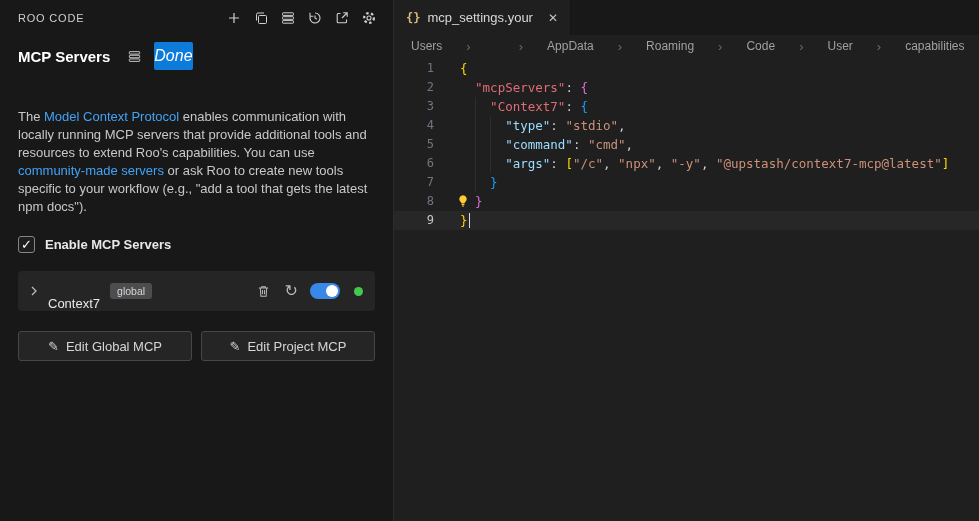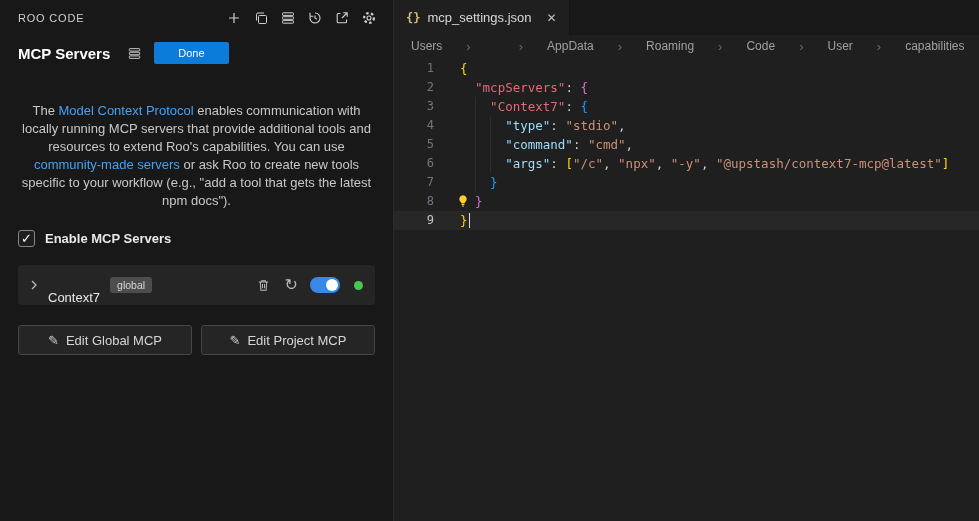--- a/index.html
+++ b/index.html
@@ -11,23 +11,23 @@
   .sidebar { width:394px; flex:none; background:#181818; color:#cccccc; border-right:1px solid #2b2b2b; overflow:hidden; }
   .brand-row { display:flex; justify-content:space-between; align-items:center; padding:10px 16px 0 18px; }
   .brand { font-size:11px; letter-spacing:.8px; color:#cfcfcf; }
   .icon-row { display:flex; gap:11px; align-items:center; }
   .ico { width:16px; height:16px; display:inline-flex; align-items:center; justify-content:center; cursor:pointer; color:#cfcfcf; }
   .ico svg { display:block; }
 
   .header-row { display:flex; justify-content:flex-start; align-items:center; padding:16px 16px 0 18px;gap:16px; }
   .page-title { font-size:15px; font-weight:700; color:#ffffff; }
   .header-right { display:flex; align-items:center; gap:12px; }
-  .done-btn { background:#0c7bda; color:#fff; font-size:11px; border:none; border-radius:2px; padding:5px 24px; cursor:pointer; font-family:inherit; }
-
-  .intro { margin:38px 18px 0 18px; font-size:13px; line-height:18px; color:#c8c8c8;text-align:center; }
+  .done-btn { background:#0c7bda; color:#fff; font-size:16px; border:none; border-radius:2px; padding:5px 0; cursor:pointer; font-family:inherit;font-style:italic; }
+
+  .intro { margin:38px 18px 0 18px; font-size:13px; line-height:18px; color:#c8c8c8; }
   .link { color:#42a2f5; cursor:pointer; text-decoration:none; }
 
   .toggle-block { margin:20px 18px 0 18px; }
   .toggle-block.second { margin-top:18px; }
   .toggle-row { display:flex; align-items:center; gap:10px; cursor:pointer; }
   .checkbox { width:17px; height:17px; border:1px solid #858585; border-radius:3px; background:#1e1e1e; display:flex; align-items:center; justify-content:center; font-size:13px; color:#fff; flex:none; }
   .toggle-label { font-size:13px; font-weight:600; color:#e8e8e8; }
   .toggle-desc { margin-top:8px; font-size:12.5px; line-height:16px; color:#999999; }
 
   .server-card { margin:14px 18px 0 18px; height:40px; background:#252526; border-radius:4px; display:flex; align-items:center; padding:0 12px 0 10px; gap:8px; }
@@ -178,21 +178,21 @@
       </button>
     </div>
 
   </div>
 
   <div class="editor-col">
 
     <div class="tabbar">
       <div class="tab">
         <span class="json-ico">{}</span>
-        <span>mcp_settings.json</span>
+        <span>mcp_settings.your</span>
         <span class="tab-close">✕</span>
       </div>
     </div>
 
     <div class="breadcrumbs">
         <span class="bc-item">Users</span>
         <span class="bc-sep">›</span>
         <span class="bc-empty"></span>
         <span class="bc-sep">›</span>
         <span class="bc-item">AppData</span>

